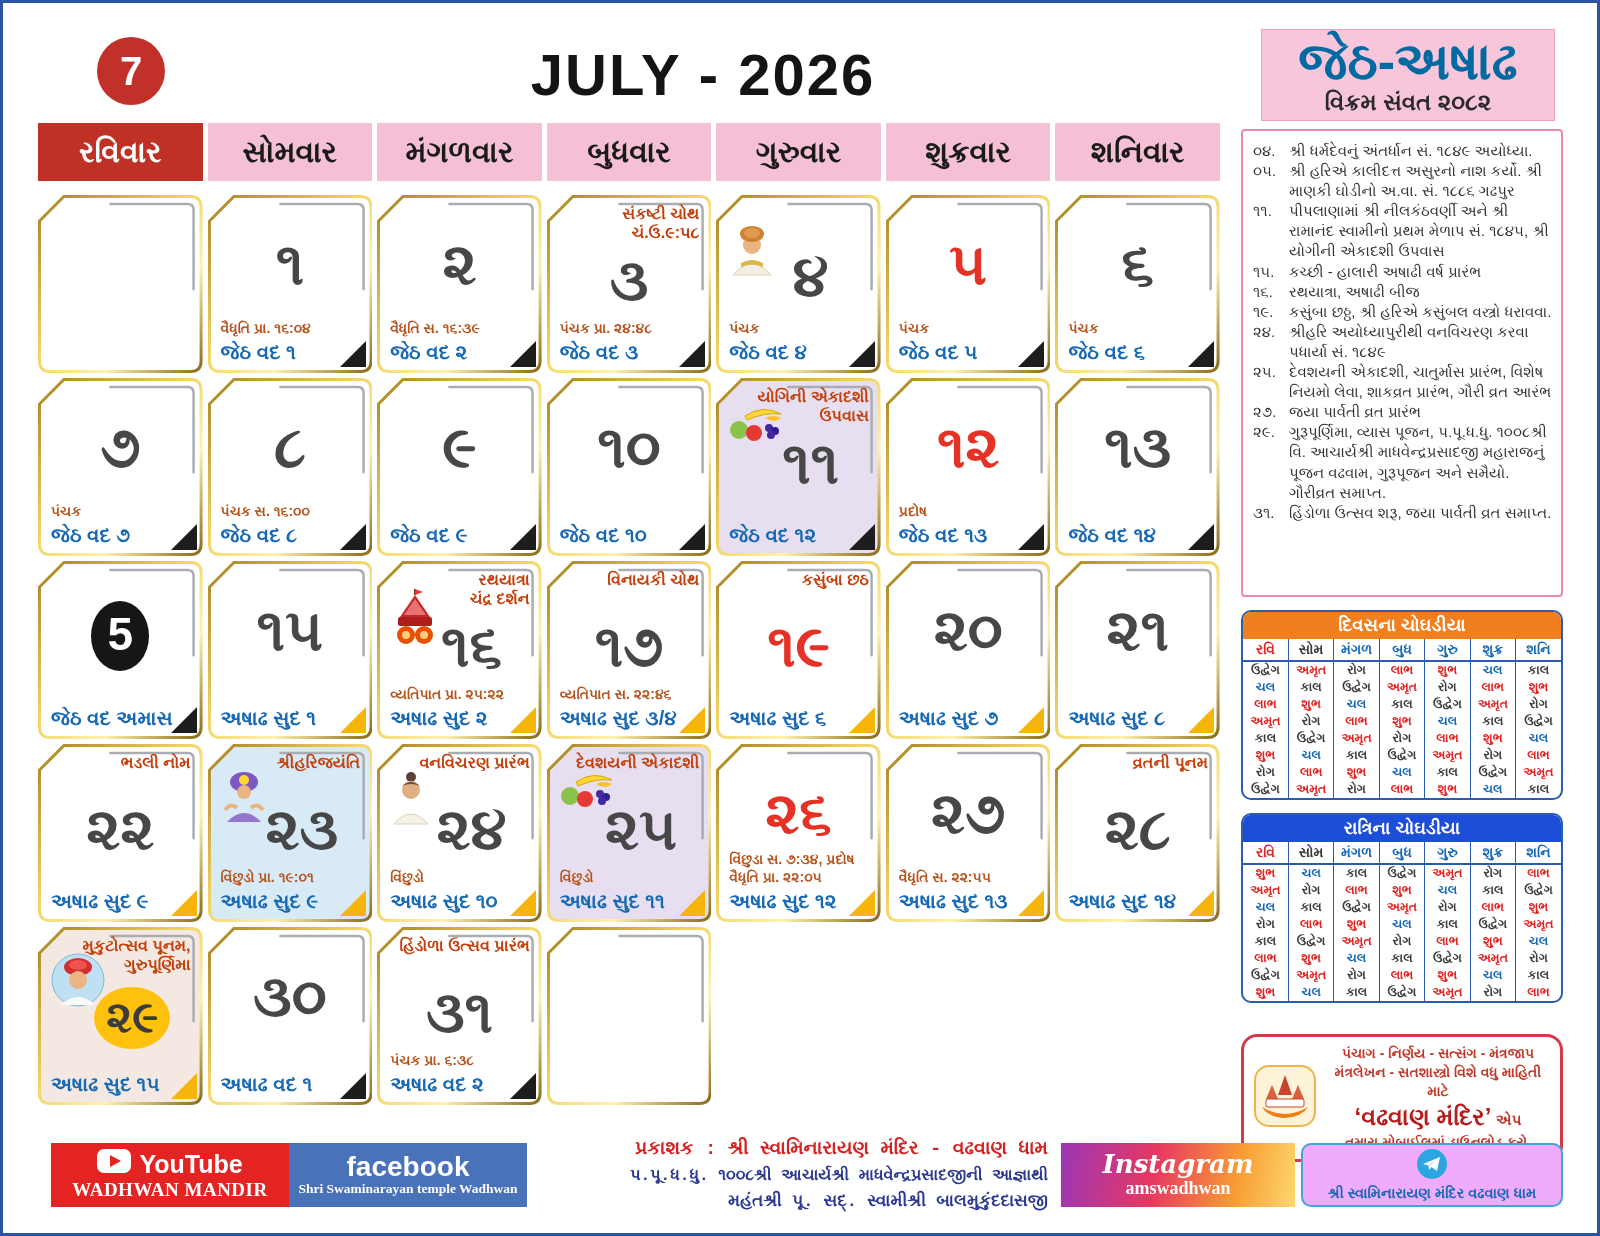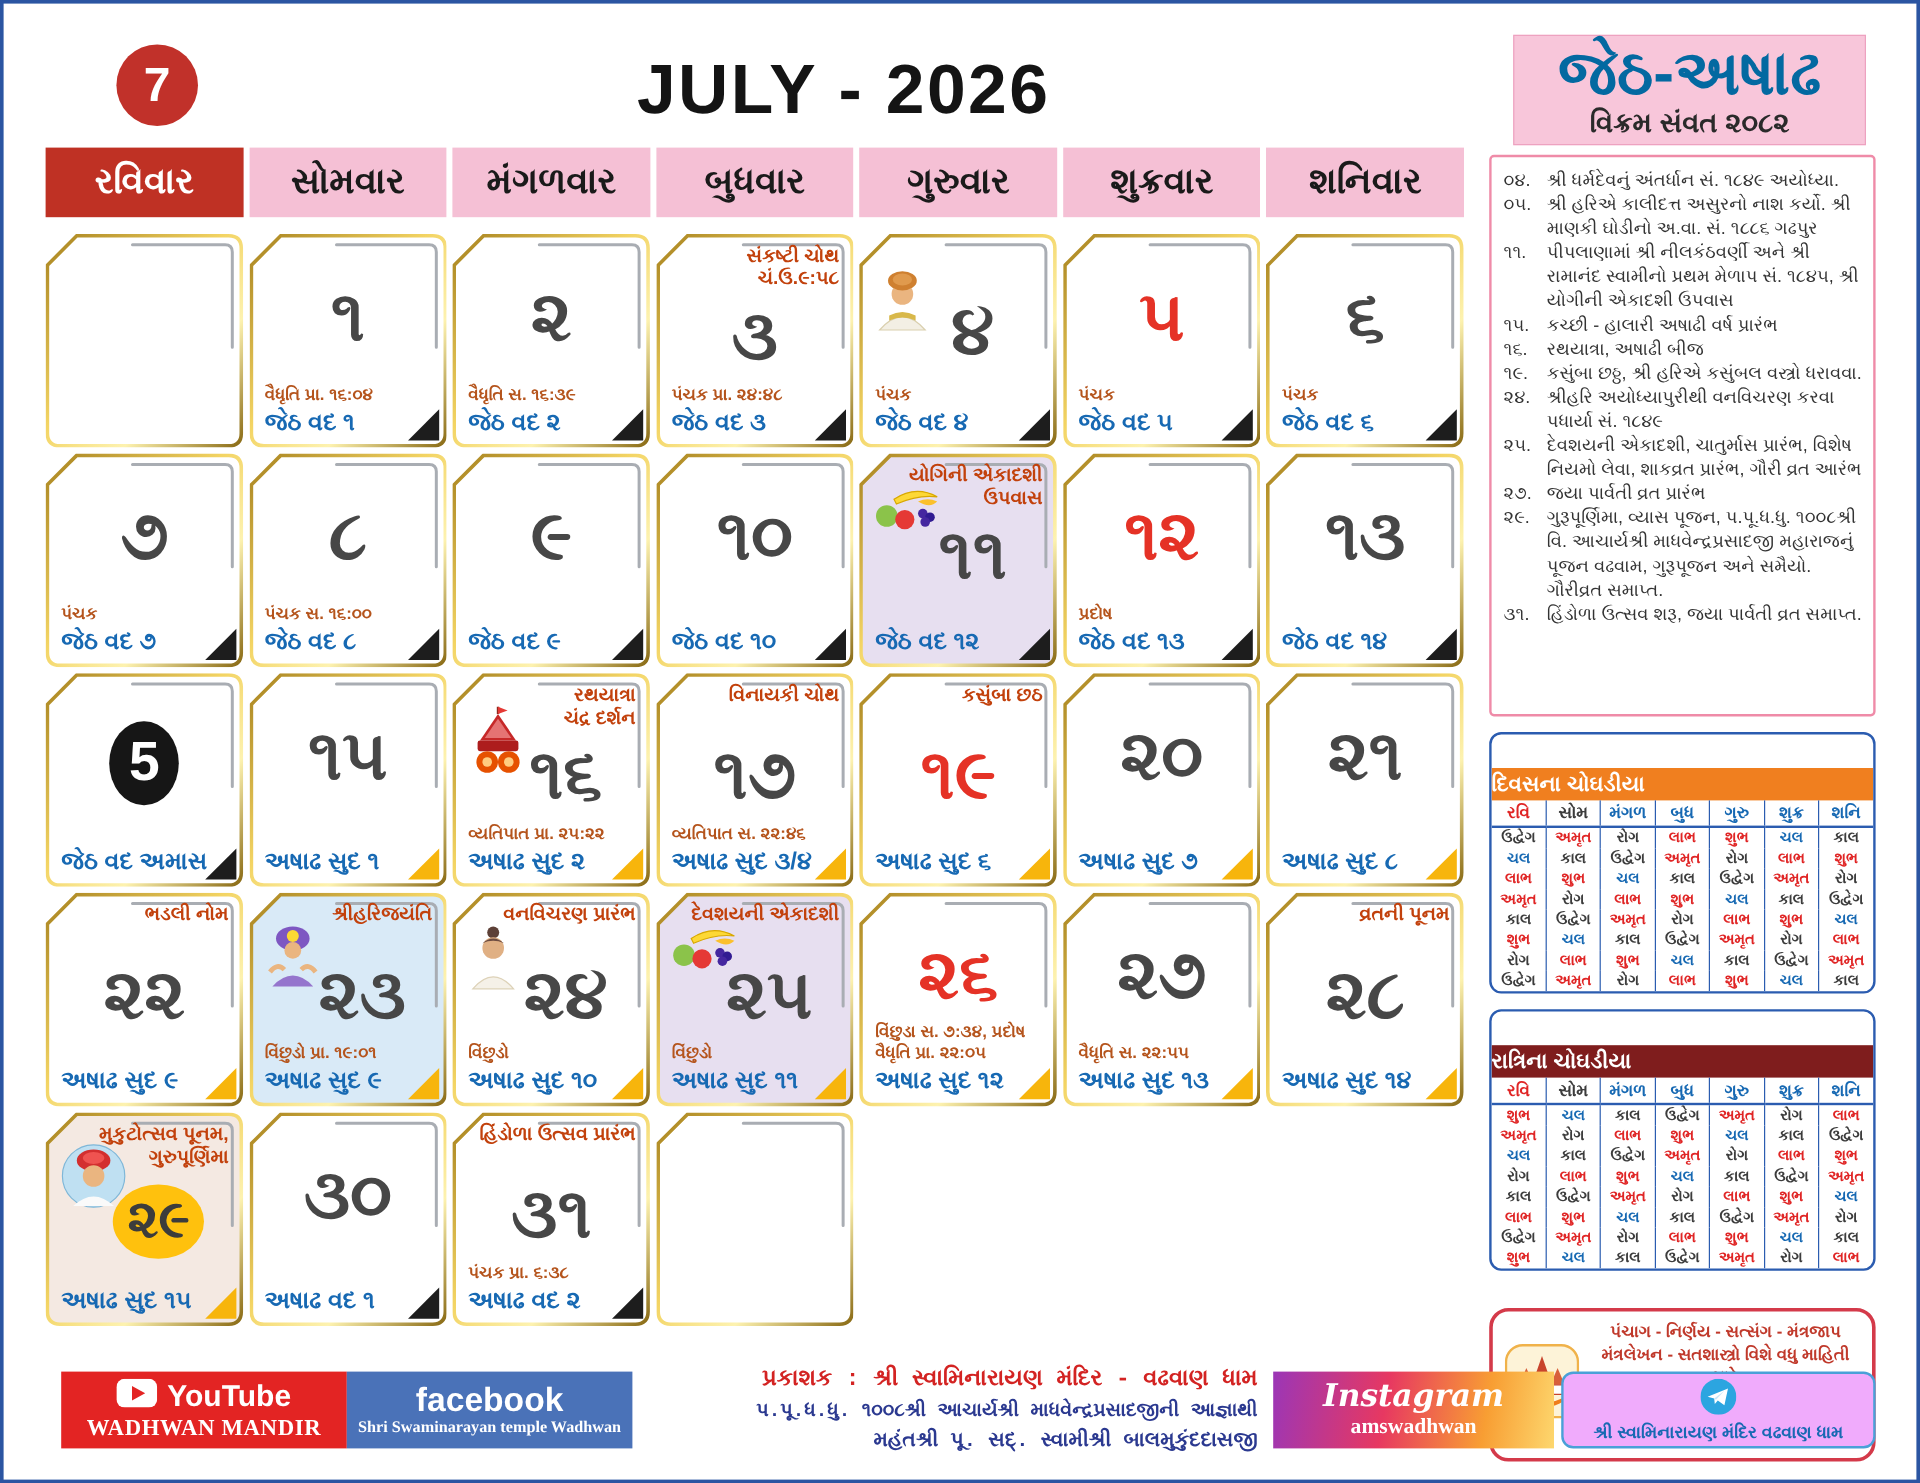--- a/index.html
+++ b/index.html
@@ -50,23 +50,23 @@
     align-items:center;justify-content:center;z-index:2;color:#e6007e;font-weight:bold;
     font-size:20px;line-height:1.55;text-align:center;}
   
   #sidebar{position:absolute;left:1238px;top:126px;width:322px;}
   .events-box{border:2px solid #ef8ba8;border-radius:4px;background:#fff;padding:10px 8px 6px 10px;
     min-height:468px;box-sizing:border-box;}
   .evt{display:flex;font-size:15px;color:#333;line-height:1.34;}
   .enum{flex:0 0 36px;}
   .etext{flex:1;}
   .tbl{border:2px solid #2b5cb0;border-radius:10px;overflow:hidden;background:#fff;margin-top:13px;}
-  .tbl-title{color:#fff;font-weight:bold;font-size:18px;padding:3px 0;margin-top:28px;}
+  .tbl-title{color:#fff;font-weight:bold;font-size:18px;text-align:center;padding:3px 0;}
   .tbl.day .tbl-title{background:#f07f1f;}
-  .tbl.night .tbl-title{background:#7f1d1d;}
+  .tbl.night .tbl-title{background:#1d4ed8;}
   .tbl table{width:100%;border-collapse:collapse;table-layout:fixed;}
   .tbl th{font-size:14px;padding:2px 0;border-bottom:2px solid #2b5cb0;font-weight:bold;}
   .tbl th+th,.tbl td+td{border-left:1.5px solid #2b5cb0;}
   .tbl td{font-size:12.5px;font-weight:bold;text-align:center;padding:1px 0;}
   .w-red{color:#e02525;} .w-blue{color:#1769b3;} .w-dark{color:#3c3c3c;}
   .app-box{display:flex;align-items:center;gap:10px;border:3px solid #d43a4a;border-radius:16px;
     padding:7px 10px;background:#fff;margin-top:31px;}
   .app-text{flex:1;text-align:center;color:#c0392b;line-height:1.35;}
   .app-line{font-size:14px;font-weight:bold;}
   .app-name{font-size:24px;font-weight:bold;color:#b71c1c;}

